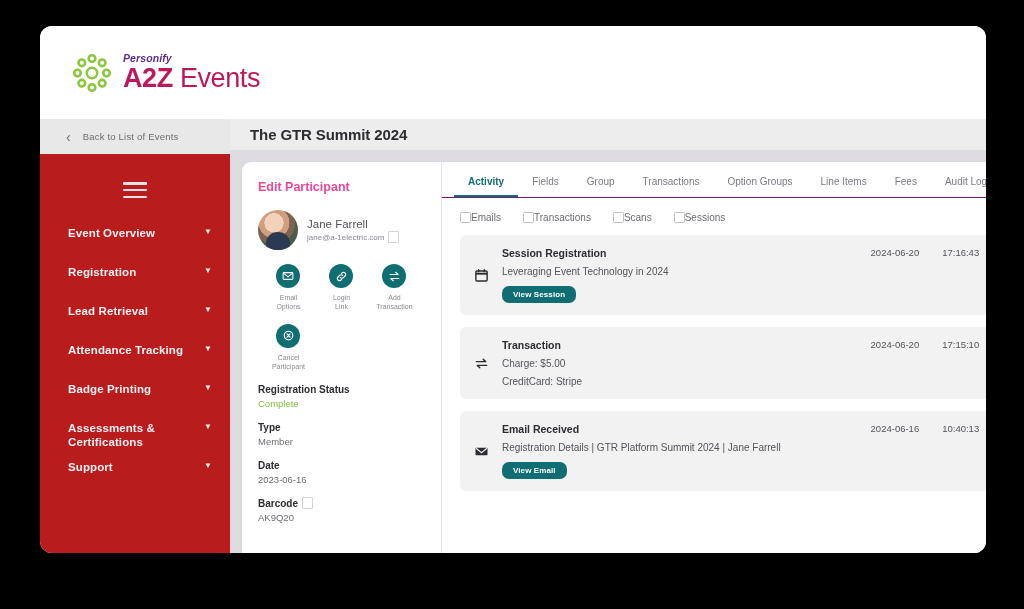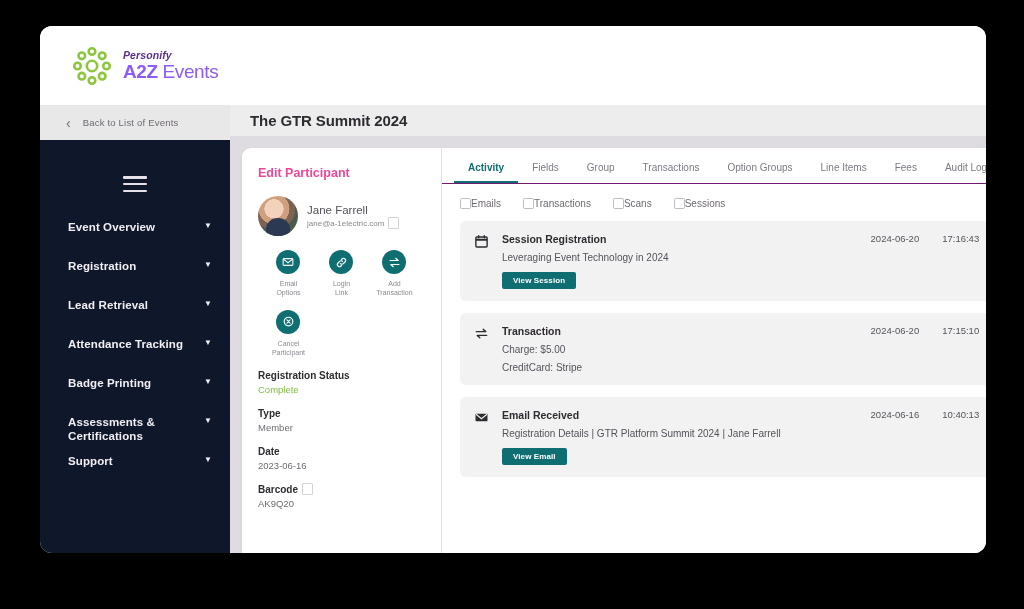--- a/index.html
+++ b/index.html
@@ -17,51 +17,51 @@
     left: 40px; top: 26px;
     width: 946px; height: 527px;
     background: #ffffff;
     border-radius: 12px;
     overflow: hidden;
     box-shadow: 0 10px 40px rgba(0,0,0,0.55);
   }
 
   
   .brandbar {
-    height: 79px;
+    height: 93px;
     background: #ffffff;
     display: flex; align-items: center;
     padding-left: 30px;
   }
   .logo-wrap { display: flex; align-items: center; gap: 9px; }
   .logo-mark { width: 44px; height: 44px; flex: none; }
   .logo-text { display: flex; flex-direction: column; line-height: 1; }
   .logo-personify {
     font-size: 10.5px; color: #5B2D8E; letter-spacing: .1px;
     font-style: italic; font-weight: 600; margin-bottom: 2px;
   }
-  .logo-a2z { font-size: 19px; color: #8b5cf6; font-weight: 700; letter-spacing: -.4px; }
+  .logo-a2z { font-size: 27px; color: #be185d; font-weight: 700; letter-spacing: -.4px; }
   .logo-a2z .ev { font-weight: 400; }
 
   
   .body-row { display: flex; height: calc(527px - 79px); }
 
   
   .leftcol { width: 190px; flex: none; display: flex; flex-direction: column; }
   .backbar {
     height: 35px; background: #E8E8E8;
     display: flex; align-items: center; gap: 12px;
     padding-left: 26px;
   }
   .back-chevron { color: #6F6A72; font-size: 14px; line-height: 1; }
   .back-label { font-size: 9.5px; color: #6F6A72; letter-spacing: .2px; }
 
   .sidebar {
-    flex: 1; background: #0f172a;
-    padding-top: 30px; overflow: hidden;
+    flex: 1; background: #b91c1c;
+    padding-top: 22px; overflow: hidden;
   }
   .hamburger {
     width: 24px; height: 16px; margin: 6px auto 26px auto;
     display: flex; flex-direction: column; justify-content: space-between;
     cursor: pointer;
   }
   .hamburger span { display: block; height: 2.5px; background: #E6E1E8; border-radius: 1px; }
 
   .nav-item {
     display: flex; align-items: flex-start; justify-content: space-between;
@@ -167,34 +167,34 @@
   .filters { display: flex; align-items: center; gap: 22px; padding: 14px 0 12px 18px; }
   .filter { display: flex; align-items: center; cursor: pointer; }
   .cbox { width: 11px; height: 11px; border: 1px solid #BFBCC4; border-radius: 1.5px; background: #fff; }
   .filter-label { font-size: 10px; color: #6F6A72; }
 
   .cards { padding: 0 18px 12px 18px; overflow: hidden; }
   .card {
     background: #F2F2F2; border-radius: 6px;
     padding: 12px 16px 12px 14px;
     margin-bottom: 12px;
-    display: flex; gap: 11px;
+    display: flex; gap: 11px; align-items: center;
   }
   .card-ico { width: 17px; flex: none; padding-top: 1px; color: #2E2B31; }
   .card-ico svg { display: block; }
   .card-body { flex: 1; min-width: 0; }
   .card-toprow { display: flex; align-items: flex-start; justify-content: space-between; gap: 10px; }
   .card-title { font-size: 10.5px; font-weight: 700; color: #2E2B31; }
   .card-when { font-size: 9.5px; color: #55525A; white-space: nowrap; display: flex; gap: 23px; }
   .card-line { font-size: 10px; color: #55525A; margin-top: 7px; }
   .pill {
     display: inline-block; margin-top: 9px;
     background: #0F6E72; color: #fff;
     font-size: 8px; font-weight: 700;
-    padding: 4px 11px; border-radius: 2px;
+    padding: 4px 11px; border-radius: 7px;
     cursor: pointer; letter-spacing: .1px;
   }
 </style>
 </head>
 <body>
 
 <div id="root">
   <div class="window">
 
     <div class="brandbar">

